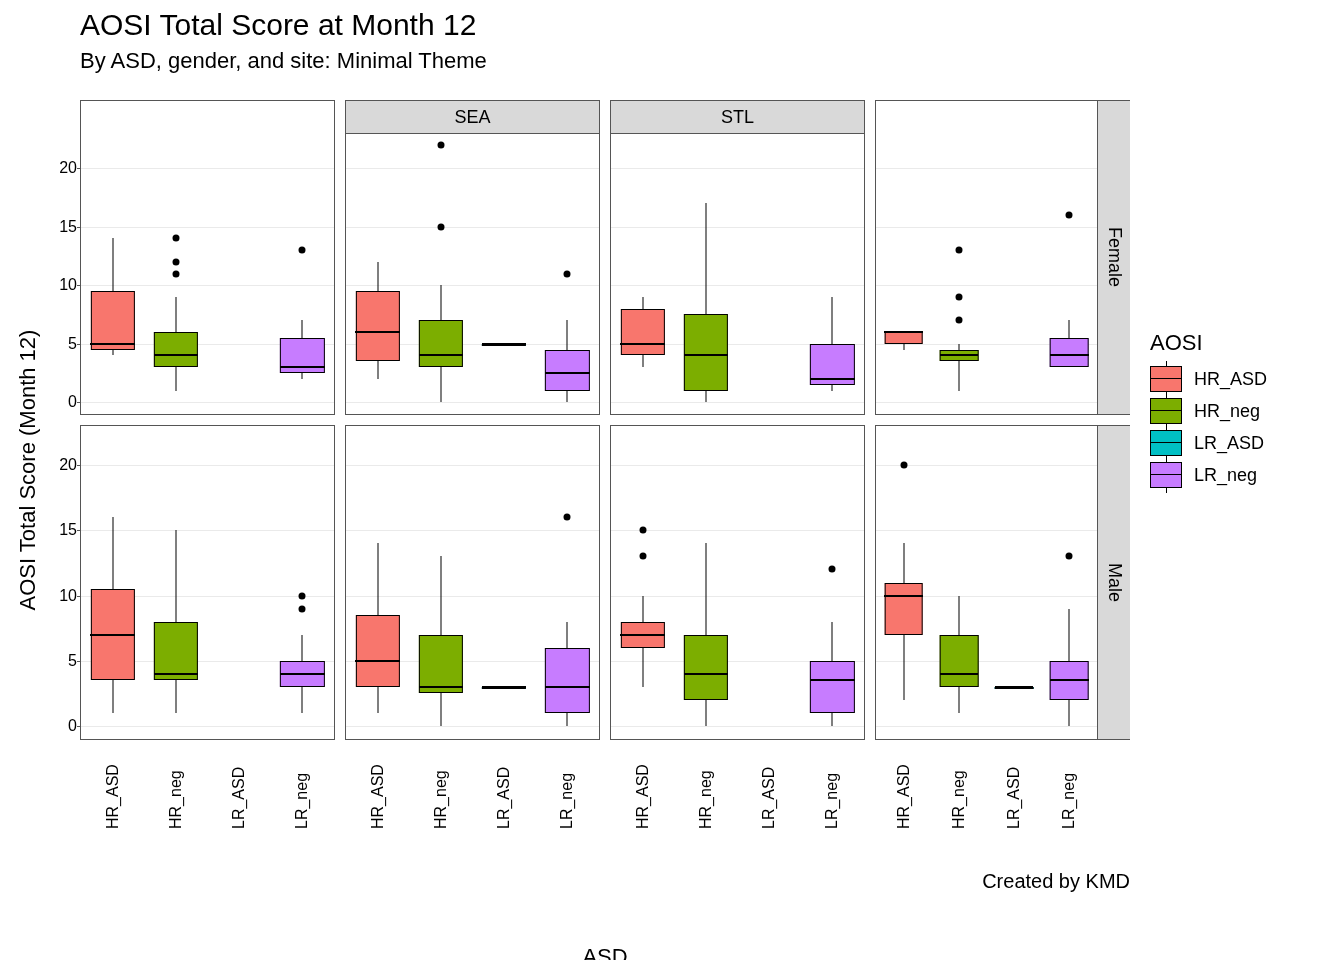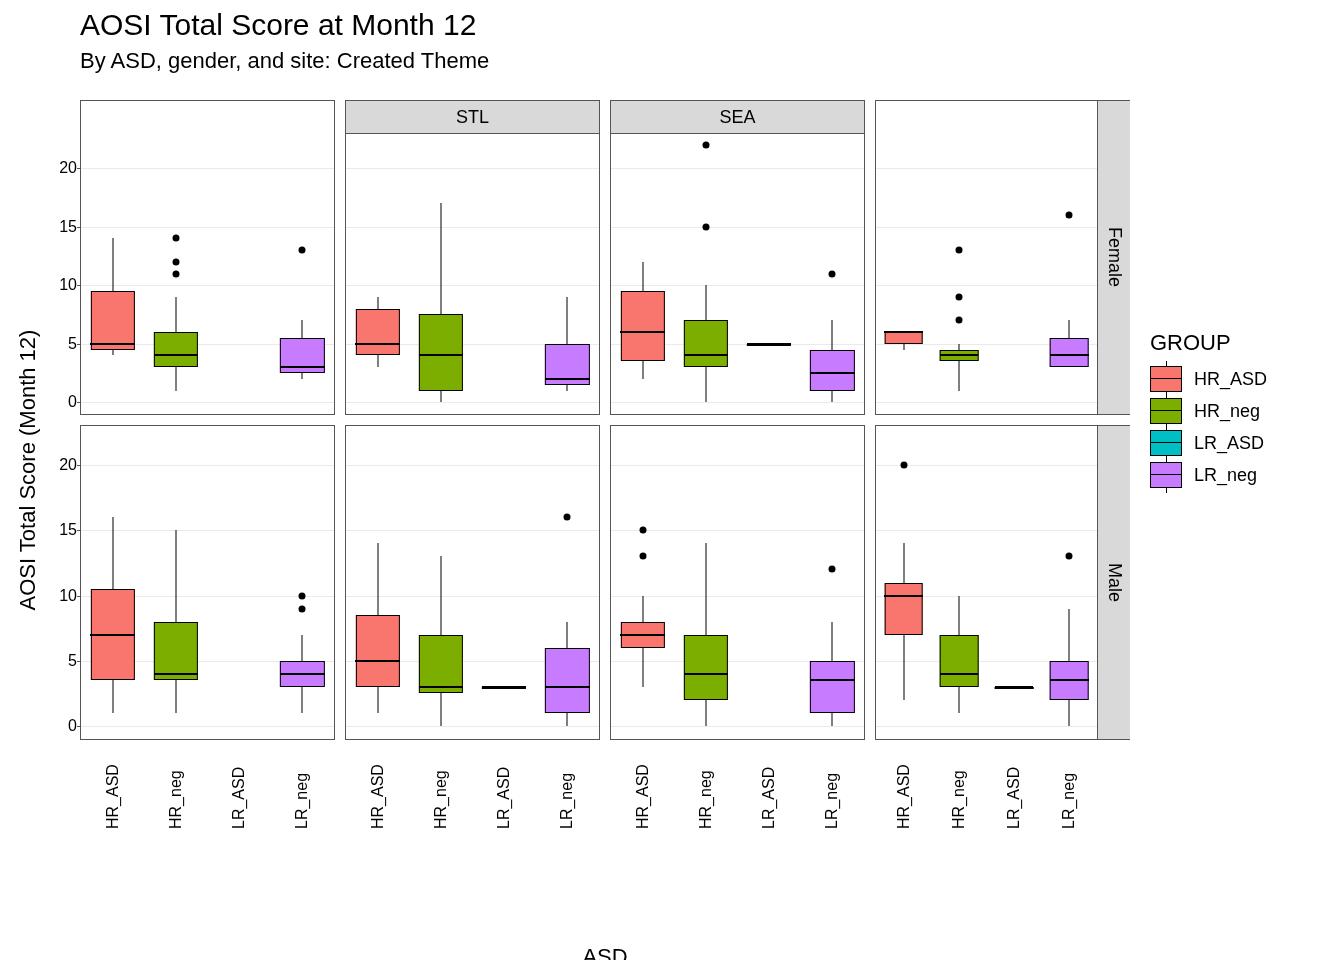--- a/index.html
+++ b/index.html
@@ -218,21 +218,21 @@
     transform: translateY(-1px);
   }
   .legend-label { font-size: 18px; }
 </style>
 </head>
 <body>
 
 <div class="page">
   <div class="titles">
     <div class="title">AOSI Total Score at Month 12</div>
-    <div class="subtitle">By ASD, gender, and site: Created Theme</div>
+    <div class="subtitle">By ASD, gender, and site: Minimal Theme</div>
   </div>
 
   <div class="chart-area">
     <div class="y-axis-title">AOSI Total Score (Month 12)</div>
     <div class="grid" id="facet-grid">
         <div class="panel">
           <div class="plot with-top">
             <div class="gridline" style="top: 95.8333%;"></div>
             <div class="gridline" style="top: 75%;"></div>
             <div class="gridline" style="top: 54.1667%;"></div>
@@ -259,46 +259,20 @@
             <div class="slot slot3"></div>
             <div class="slot slot4">
               <div class="whisker" style="top: 66.6667%; height: 20.8333%;"></div>
               <div class="box LR_neg" style="top: 72.9167%; height: 12.5%;"></div>
               <div class="median" style="top: 83.3333%;"></div>
               <div class="outlier" style="top: 41.6667%;"></div>
             </div>
           </div>
         </div>
         <div class="panel">
-          <div class="col-strip">STL</div>
-          <div class="plot with-top">
-            <div class="gridline" style="top: 95.8333%;"></div>
-            <div class="gridline" style="top: 75%;"></div>
-            <div class="gridline" style="top: 54.1667%;"></div>
-            <div class="gridline" style="top: 33.3333%;"></div>
-            <div class="gridline" style="top: 12.5%;"></div>
-            <div class="slot slot1">
-              <div class="whisker" style="top: 58.3333%; height: 25%;"></div>
-              <div class="box HR_ASD" style="top: 62.5%; height: 16.6667%;"></div>
-              <div class="median" style="top: 75%;"></div>
-            </div>
-            <div class="slot slot2">
-              <div class="whisker" style="top: 25%; height: 70.8333%;"></div>
-              <div class="box HR_neg" style="top: 64.5833%; height: 27.0833%;"></div>
-              <div class="median" style="top: 79.1667%;"></div>
-            </div>
-            <div class="slot slot3"></div>
-            <div class="slot slot4">
-              <div class="whisker" style="top: 58.3333%; height: 33.3333%;"></div>
-              <div class="box LR_neg" style="top: 75%; height: 14.5833%;"></div>
-              <div class="median" style="top: 87.5%;"></div>
-            </div>
-          </div>
-        </div>
-        <div class="panel">
           <div class="col-strip">SEA</div>
           <div class="plot with-top">
             <div class="gridline" style="top: 95.8333%;"></div>
             <div class="gridline" style="top: 75%;"></div>
             <div class="gridline" style="top: 54.1667%;"></div>
             <div class="gridline" style="top: 33.3333%;"></div>
             <div class="gridline" style="top: 12.5%;"></div>
             <div class="slot slot1">
               <div class="whisker" style="top: 45.8333%; height: 41.6667%;"></div>
               <div class="box HR_ASD" style="top: 56.25%; height: 25%;"></div>
@@ -314,20 +288,46 @@
             <div class="slot slot3">
               <div class="whisker" style="top: 75%; height: 0%;"></div>
               <div class="box LR_ASD" style="top: 75%; height: 0.6%;"></div>
               <div class="median" style="top: 75%;"></div>
             </div>
             <div class="slot slot4">
               <div class="whisker" style="top: 66.6667%; height: 29.1667%;"></div>
               <div class="box LR_neg" style="top: 77.0833%; height: 14.5833%;"></div>
               <div class="median" style="top: 85.4167%;"></div>
               <div class="outlier" style="top: 50%;"></div>
+            </div>
+          </div>
+        </div>
+        <div class="panel">
+          <div class="col-strip">STL</div>
+          <div class="plot with-top">
+            <div class="gridline" style="top: 95.8333%;"></div>
+            <div class="gridline" style="top: 75%;"></div>
+            <div class="gridline" style="top: 54.1667%;"></div>
+            <div class="gridline" style="top: 33.3333%;"></div>
+            <div class="gridline" style="top: 12.5%;"></div>
+            <div class="slot slot1">
+              <div class="whisker" style="top: 58.3333%; height: 25%;"></div>
+              <div class="box HR_ASD" style="top: 62.5%; height: 16.6667%;"></div>
+              <div class="median" style="top: 75%;"></div>
+            </div>
+            <div class="slot slot2">
+              <div class="whisker" style="top: 25%; height: 70.8333%;"></div>
+              <div class="box HR_neg" style="top: 64.5833%; height: 27.0833%;"></div>
+              <div class="median" style="top: 79.1667%;"></div>
+            </div>
+            <div class="slot slot3"></div>
+            <div class="slot slot4">
+              <div class="whisker" style="top: 58.3333%; height: 33.3333%;"></div>
+              <div class="box LR_neg" style="top: 75%; height: 14.5833%;"></div>
+              <div class="median" style="top: 87.5%;"></div>
             </div>
           </div>
         </div>
         <div class="panel">
           <div class="row-strip">Female</div>
           <div class="plot with-top with-right">
             <div class="gridline" style="top: 95.8333%;"></div>
             <div class="gridline" style="top: 75%;"></div>
             <div class="gridline" style="top: 54.1667%;"></div>
             <div class="gridline" style="top: 33.3333%;"></div>
@@ -497,23 +497,24 @@
               <span>HR_neg</span>
               <span>LR_ASD</span>
               <span>LR_neg</span>
             </div>
           </div>
         </div>
       </div>
     <div class="x-axis-title">ASD</div>
   </div>
 
+  <div class="caption">Created by KMD</div>
 
   <div class="legend">
-    <div class="legend-title">GROUP</div>
+    <div class="legend-title">AOSI</div>
     <div id="legend-items">
         <div class="legend-row">
           <div class="legend-key HR_ASD">
             <div class="mid"></div>
           </div>
           <span class="legend-label">HR_ASD</span>
         </div>
         <div class="legend-row">
           <div class="legend-key HR_neg">
             <div class="mid"></div>

